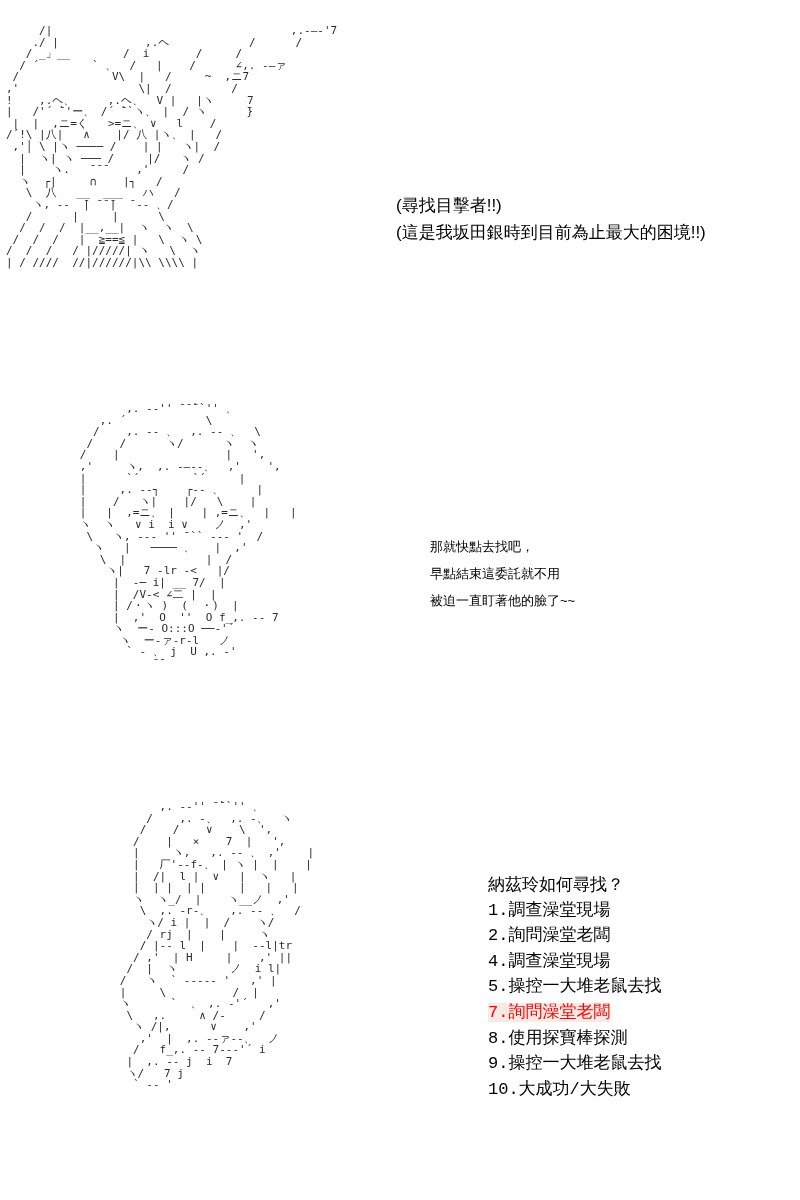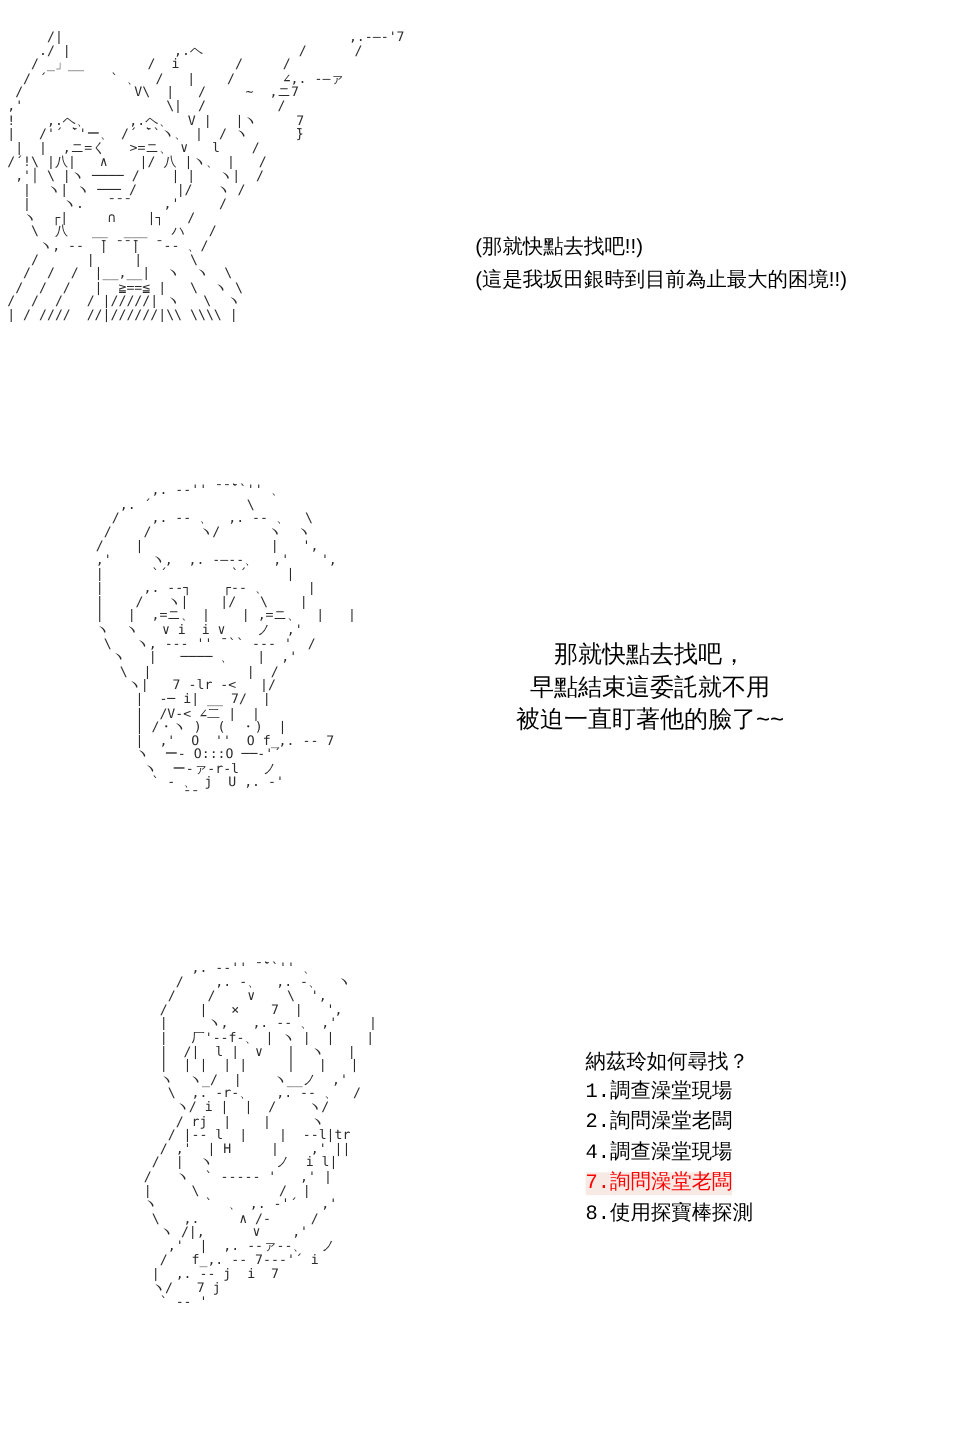--- a/index.html
+++ b/index.html
@@ -48,23 +48,22 @@
     position: absolute;
     left: 60px;
     top: 392px;
     font-size: 11px;
     line-height: 11.6px;
   }
   #panel2-text {
     position: absolute;
     left: 430px;
     top: 533px;
-    font-size: 20px;
+    font-size: 13px;
     line-height: 27px;
-    text-align: center;
   }
   
   #panel3-art {
     position: absolute;
     left: 100px;
     top: 790px;
     font-size: 11px;
     line-height: 11.6px;
   }
   #panel3-text {
@@ -111,21 +110,21 @@
   ヽ  ┌|     ∩    |┐   /
    \  八   __  ___   ハ   /
     ヽ, -‐  ̄| ̄ ̄ ̄|  ̄ ‐- 、/
    /      |     |      \
   /  /  /  |__,__|  ヽ  ヽ  \
  /  /  /   |  ≧==≦ |   \  ヽ \
 /  /  /   / |/////| ヽ   \  ヽ
 | / ////  //|//////|\\ \\\\ |</pre>
 
   <div id="panel1-text">
-    <div class="dialogue-line">(那就快點去找吧!!)</div>
+    <div class="dialogue-line">(尋找目擊者!!)</div>
     <div class="dialogue-line">(這是我坂田銀時到目前為止最大的困境!!)</div>
   </div>
 
   <pre class="aa" id="panel2-art">          ,. -‐'' ̄ ̄ ̄``'' 、
       ,. ´            \
      /    ,. -‐ 、  ,. -‐ 、  \
     /    /      ヽ/      ヽ  ヽ
    /    |                |   ',
    ,'     ヽ,  ,. -―‐-、  ,'    ',
    |      `´        `´     |
@@ -177,18 +176,21 @@
     |  ,. -‐ j  i  7
     ヽ/   7 j
      ` ‐- '</pre>
 
   <div id="panel3-text">
     <div>納茲玲如何尋找？</div>
     <ul class="choice-list" id="choice-list">
         <li><span>1.</span><span>調查澡堂現場</span></li>
         <li><span>2.</span><span>詢問澡堂老闆</span></li>
         <li><span>4.</span><span>調查澡堂現場</span></li>
+        <li><span>5.</span><span>操控一大堆老鼠去找</span></li>
         <li><span class="choice-highlight">7.</span><span class="choice-highlight">詢問澡堂老闆</span></li>
         <li><span>8.</span><span>使用探寶棒探測</span></li>
+        <li><span>9.</span><span>操控一大堆老鼠去找</span></li>
+        <li><span>10.</span><span>大成功/大失敗</span></li>
       </ul>
   </div>
 
 </div>
 
 </body></html>

